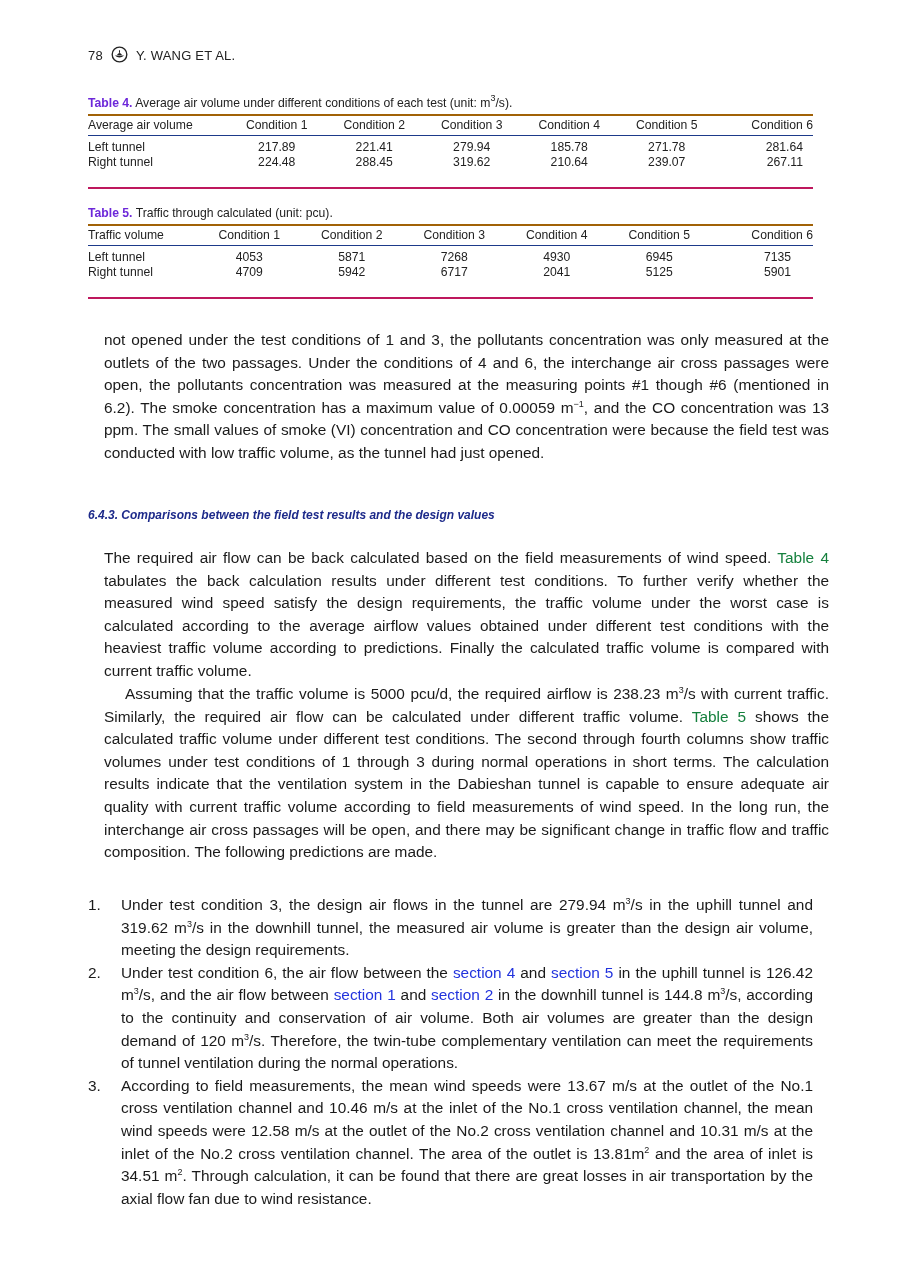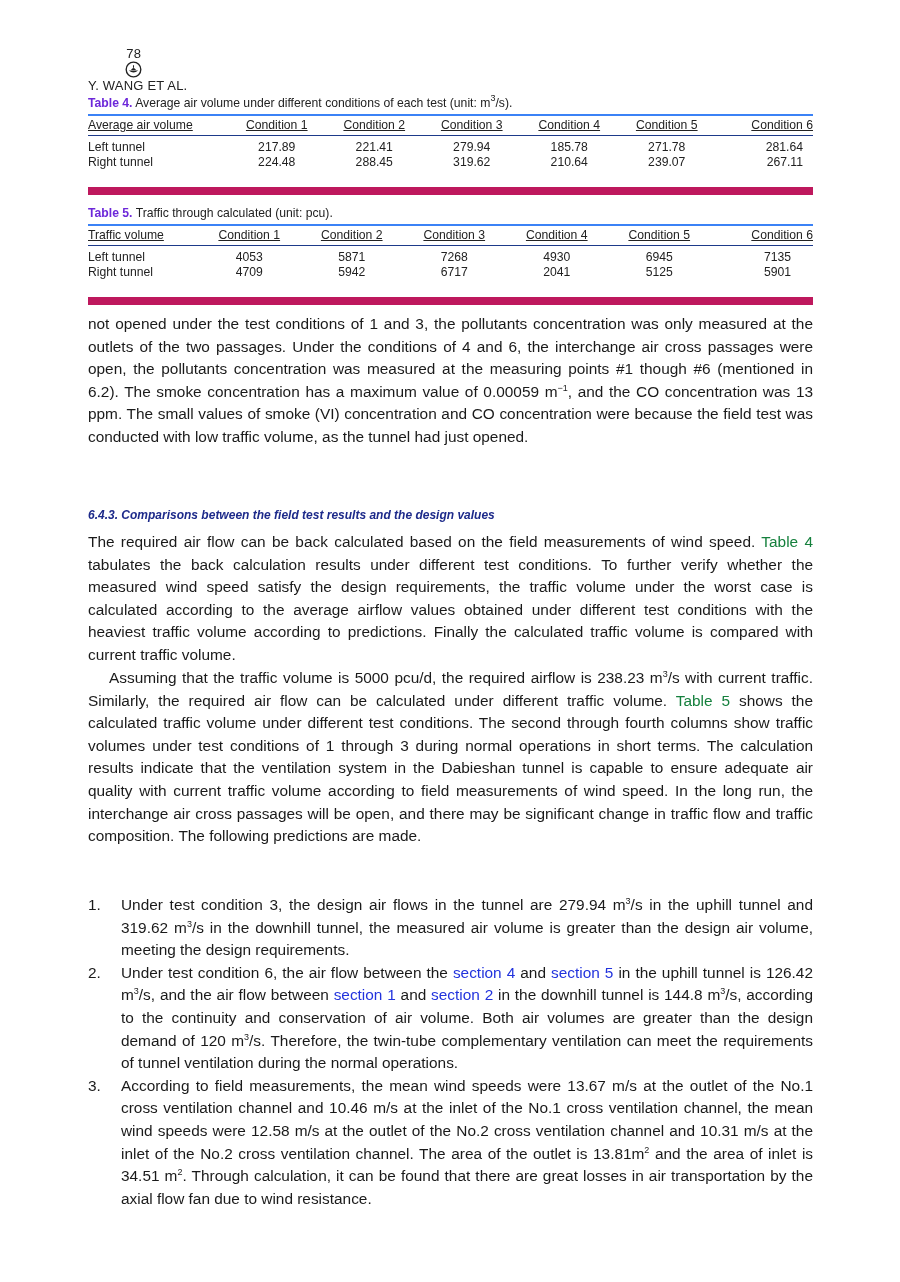--- a/index.html
+++ b/index.html
@@ -1,36 +1,36 @@
 <!DOCTYPE html>
 <html><head>
 <meta charset="utf-8">
 <style>
   html, body { margin: 0; padding: 0; background: #ffffff; }
   body { width: 900px; height: 1282px; position: relative; overflow: hidden;
          font-family: "Liberation Sans", "DejaVu Sans", sans-serif; color: #1a1a1a; }
   .page { position: absolute; left: 88px; top: 0; width: 725px; }
-  .running-head { position: absolute; top: 46px; left: 0; display: flex; align-items: center;
-                  font-size: 13px; color: #222; letter-spacing: 0.2px; flex-direction: column; }
+  .running-head { position: absolute; top: 46px; left: 0; display: flex; align-items: flex-end;
+                  font-size: 13px; color: #222; letter-spacing: 0.2px; }
   .running-head .pg { margin-right: 8px; }
   .running-head .logo { width: 17px; height: 17px; margin-right: 8px; }
   .caption { font-size: 12.2px; color: #222; }
   .caption .lbl { color: #6d28d9; font-weight: bold; }
   table.tbl { width: 725px; border-collapse: collapse; font-size: 12.2px; color: #222; }
   table.tbl th { font-weight: normal; text-align: center; padding: 2px 0 3px 0;
-                 border-top: 2px solid #3b82f6; border-bottom: 1.5px solid #1d3a8a; text-decoration: underline; }
+                 border-top: 2px solid #a16207; border-bottom: 1.5px solid #1d3a8a; }
   table.tbl th:first-child, table.tbl td:first-child { text-align: left; }
   table.tbl td { text-align: center; padding: 0; line-height: 15px; }
   table.tbl tr.first td { padding-top: 4px; }
-  table.tbl tr.last td { padding-bottom: 17px; border-bottom: 8px solid #be185d; }
+  table.tbl tr.last td { padding-bottom: 17px; border-bottom: 2px solid #be185d; }
   #t4cap { position: absolute; top: 96px; left: 0; }
   #t4 { position: absolute; top: 114px; left: 0; }
   #t5cap { position: absolute; top: 206px; left: 0; }
   #t5 { position: absolute; top: 224px; left: 0; }
-  .para { font-size: 15.4px; line-height: 22.6px; text-align: justify; color: #1a1a1a; margin: 0; }
+  .para { font-size: 15.4px; line-height: 22.6px; text-align: justify; color: #1a1a1a; margin: 16px; }
   .para .link { color: #15803d; }
   sup { font-size: 9px; vertical-align: 6px; line-height: 0; }
   #p1 { position: absolute; top: 313px; left: 0; width: 725px; }
   #sec-heading { position: absolute; top: 508px; left: 0; font-size: 12px; font-style: italic;
                  font-weight: bold; color: #1d2a8a; }
   #p2 { position: absolute; top: 531px; left: 0; width: 725px; }
   #p3 { position: absolute; top: 667px; left: 0; width: 725px; text-indent: 21px; }
   ol.preds { position: absolute; top: 894px; left: 0; width: 725px; margin: 0; padding: 0; list-style: none; }
   ol.preds li { position: relative; padding-left: 33px; font-size: 15.4px; line-height: 22.6px;
                 text-align: justify; color: #1a1a1a; }

